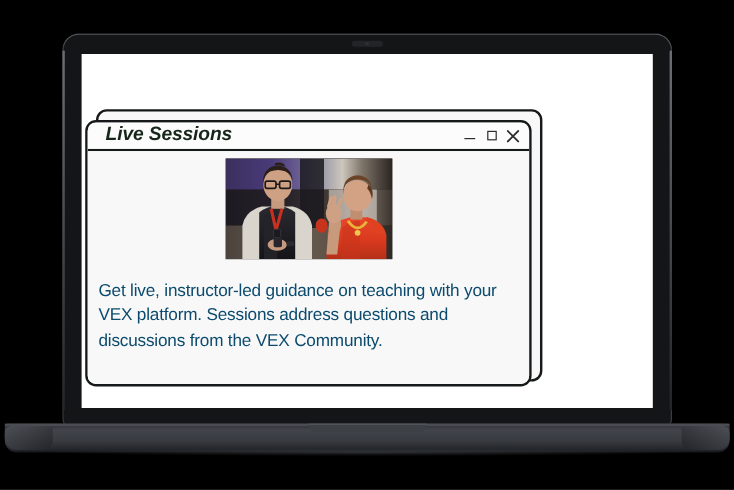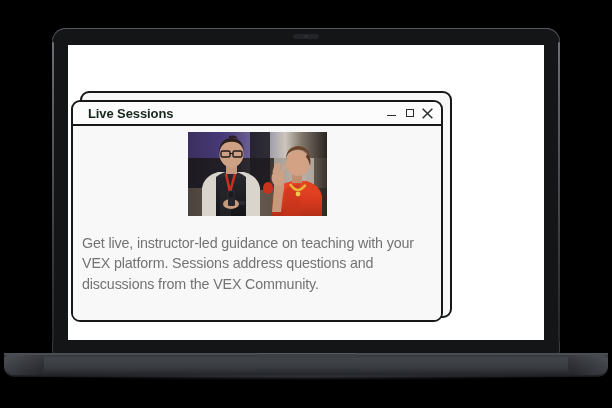--- a/index.html
+++ b/index.html
@@ -172,26 +172,27 @@
     background: #fbfcfb;
     border-bottom: 2px solid #16181a;
     border-radius: 7px 7px 0 0;
     display: flex;
     align-items: center;
     justify-content: space-between;
     padding: 0 8px 0 15px;
   }
 
   .window-title {
-    font-size: 13px;
+    font-size: 16px;
     font-weight: bold;
     color: #16261b;
     letter-spacing: -0.1px;
     line-height: 1;
     white-space: nowrap;
+    font-style: italic;
   }
 
   .window-controls {
     display: flex;
     align-items: center;
     gap: 7px;
   }
   .ctrl {
     display: inline-flex;
     align-items: center;
@@ -233,21 +234,21 @@
   }
   .photo svg { display: block; width: 139px; height: 84px; }
 
   
   .description {
     align-self: flex-start;
     margin: 17px 0 0 9px;
     width: 345px;
     font-size: 14.3px;
     line-height: 1.42;
-    color: #737373;
+    color: #0c4a6e;
     letter-spacing: -0.15px;
   }
 </style>
 </head>
 <body>
 
 <div id="scene">
 
   <div class="laptop-lid">
     <div class="lid-highlight-left"></div>

